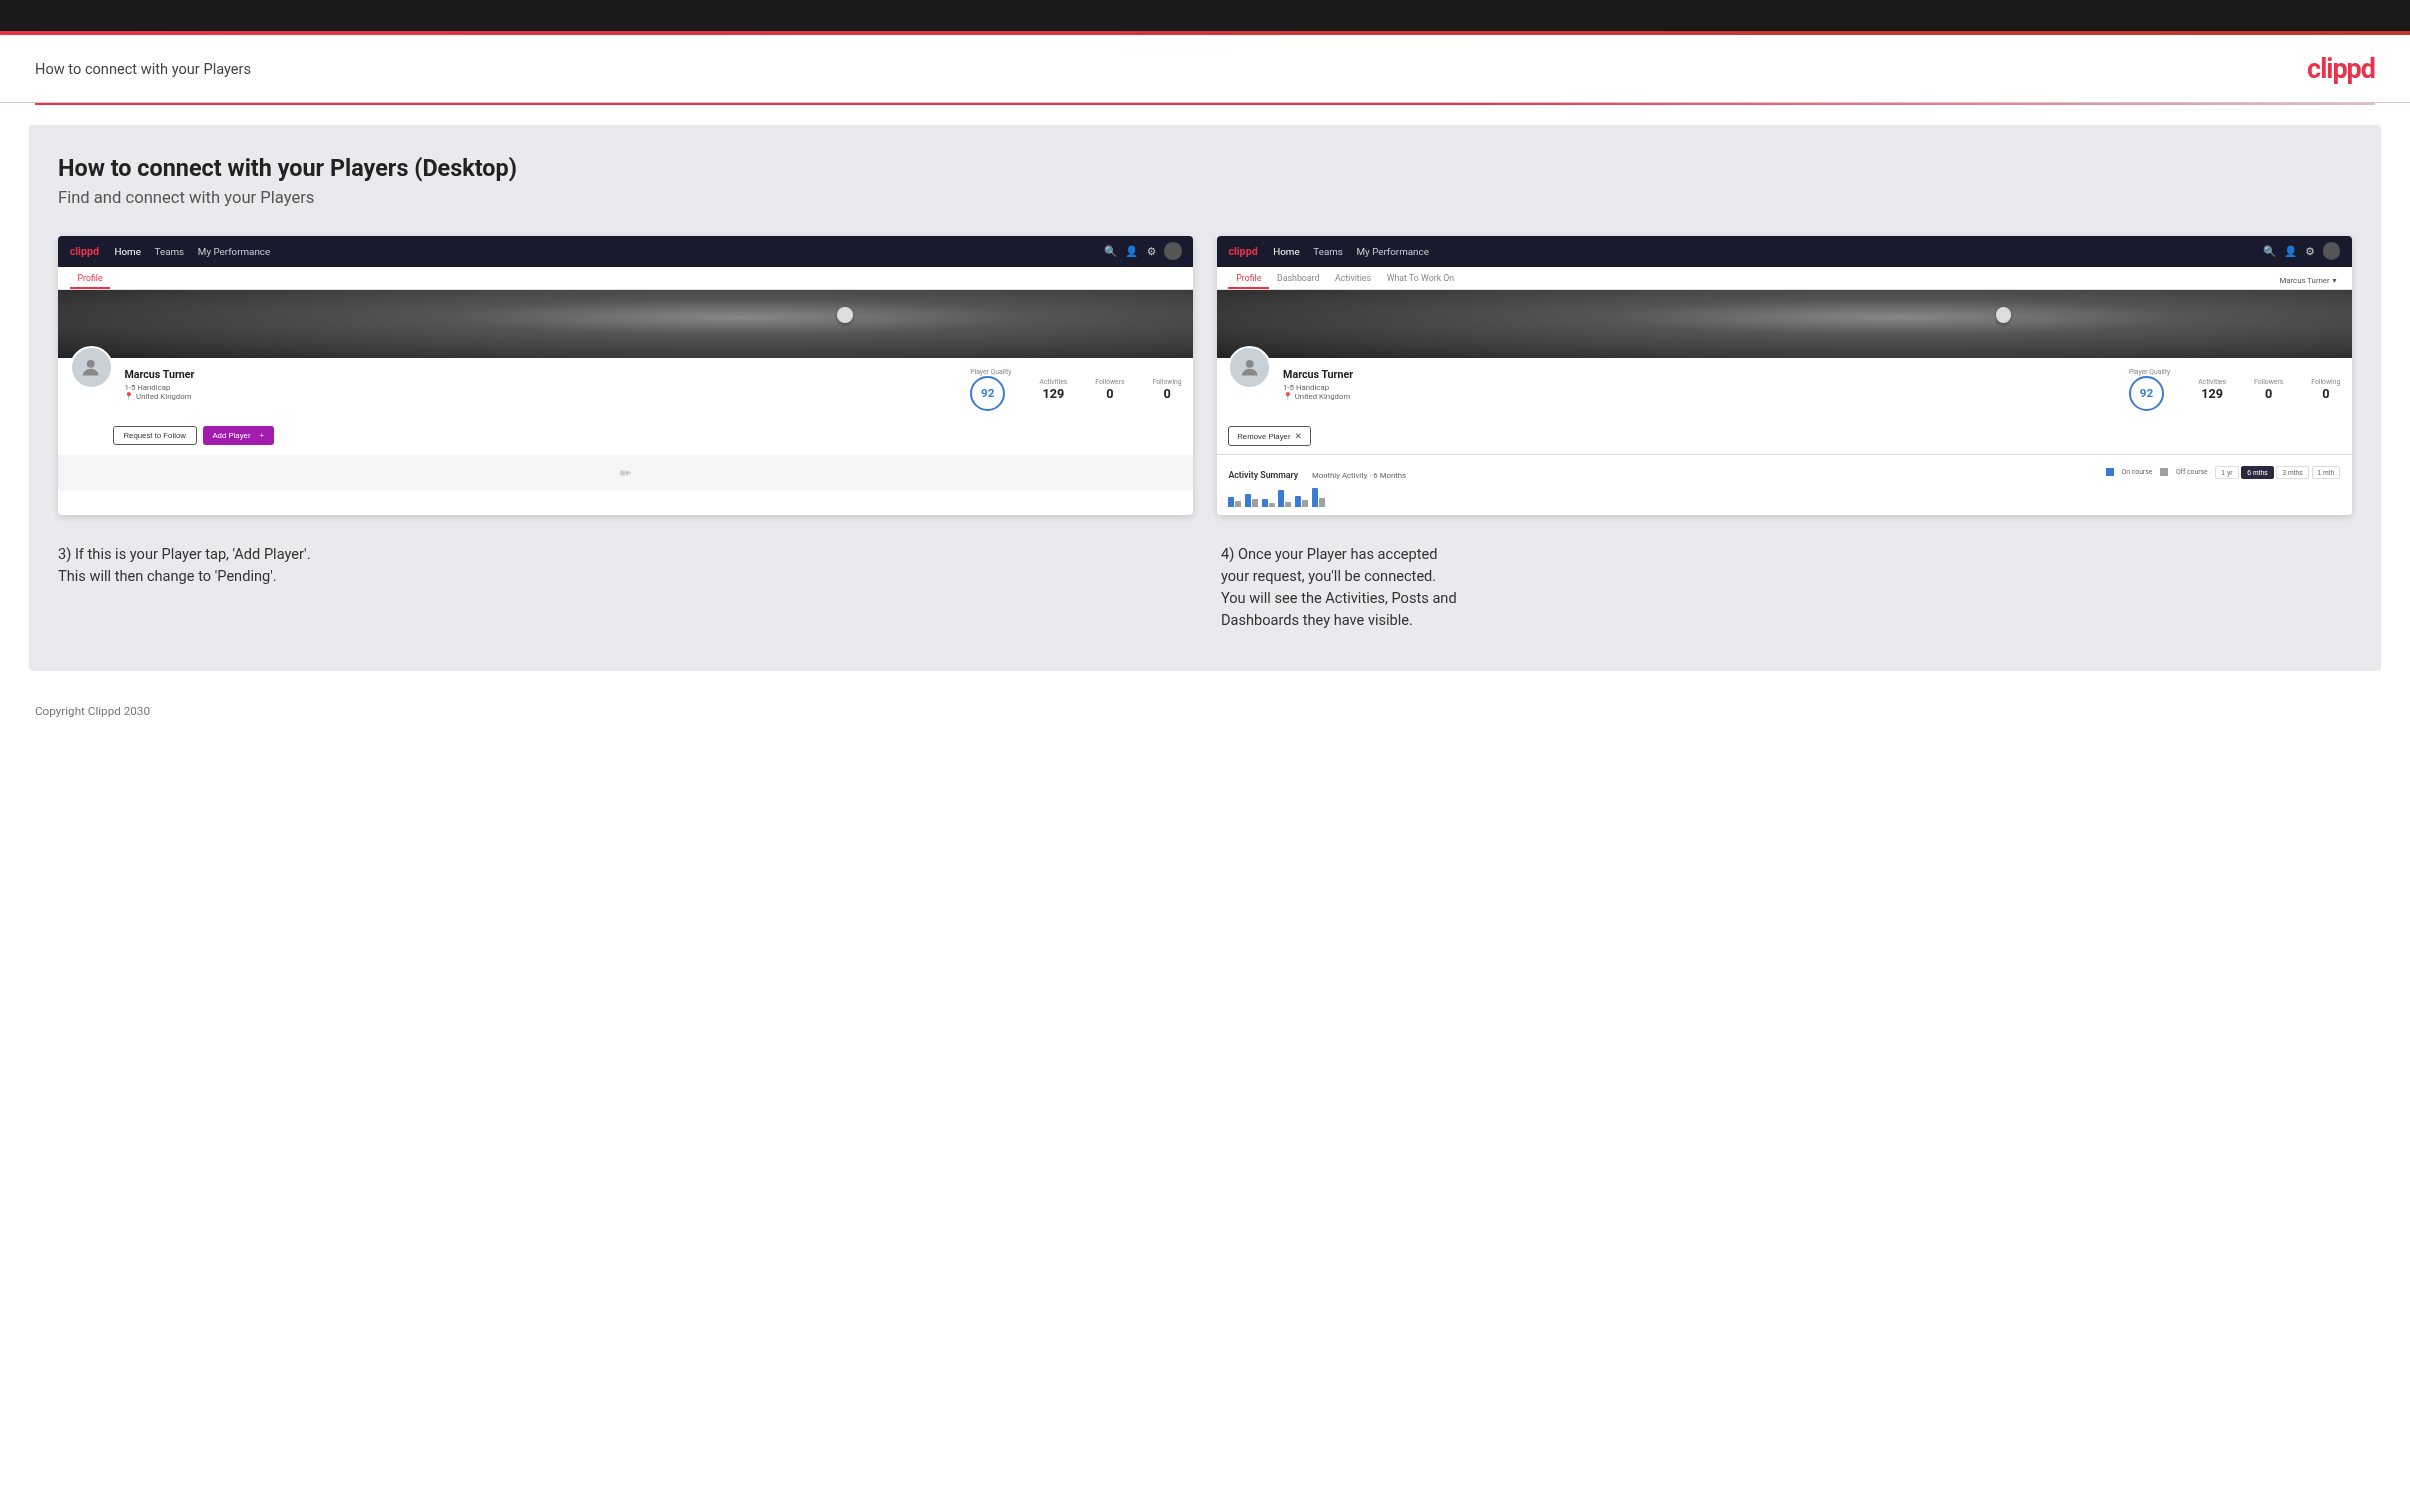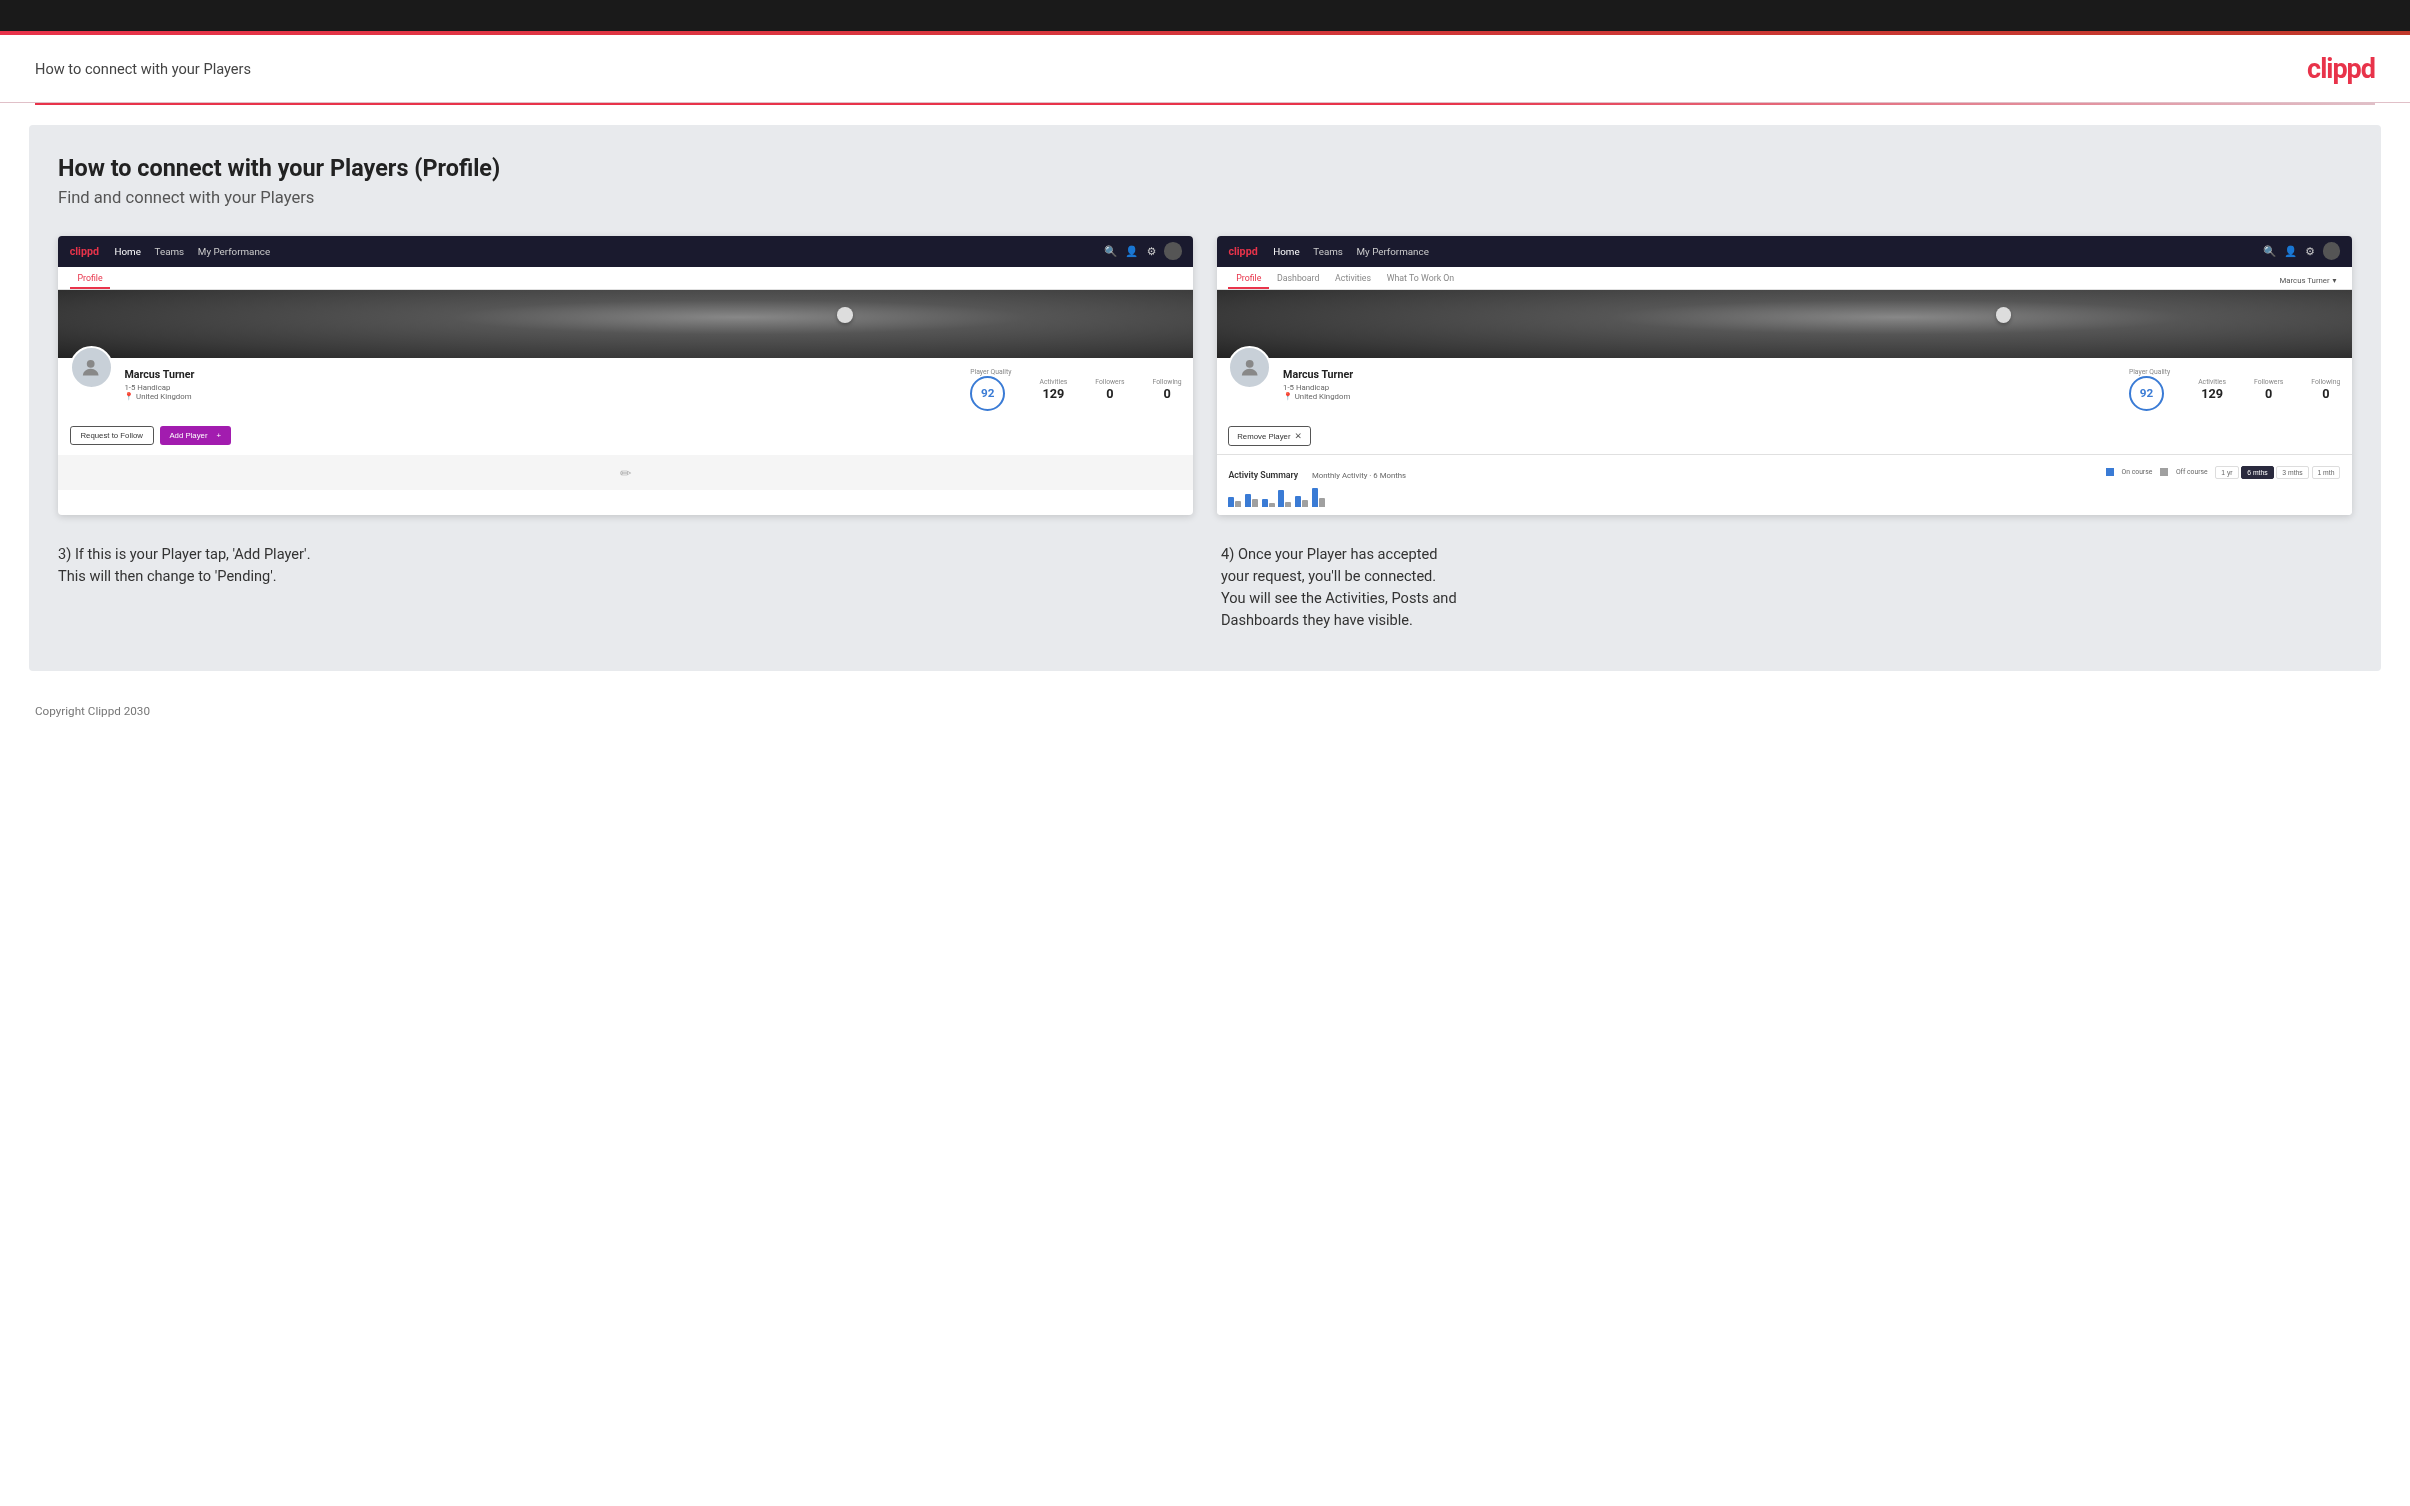--- a/index.html
+++ b/index.html
@@ -250,20 +250,21 @@
       font-size: 11.7px;
       font-weight: 700;
       color: #3a7bd5;
     }
 
     .profile-actions {
       display: flex;
       gap: 5.9px;
       padding: 5.9px 11.7px 9.8px;
       background: #fff;
+      margin-left: 43px;
     }
     .btn-follow {
       font-size: 7.8px;
       padding: 3.9px 9.8px;
       border: 1px solid #555;
       background: #fff;
       border-radius: 2.9px;
       color: #333;
       cursor: pointer;
     }
@@ -441,21 +442,21 @@
 </div>
 
 <div class="page-header">
   <span class="page-header-title">How to connect with your Players</span>
   <span class="clippd-logo">clippd</span>
 </div>
 
 <div class="header-divider"></div>
 
 <div class="main-content">
-  <div class="main-title">How to connect with your Players (Profile)</div>
+  <div class="main-title">How to connect with your Players (Desktop)</div>
   <div class="main-subtitle">Find and connect with your Players</div>
 
   <div class="screenshots-row">
 
     <div class="mock-browser">
 
       <div class="app-navbar">
         <span class="app-logo">clippd</span>
         <span class="nav-item active">Home</span>
         <span class="nav-item">Teams</span>

